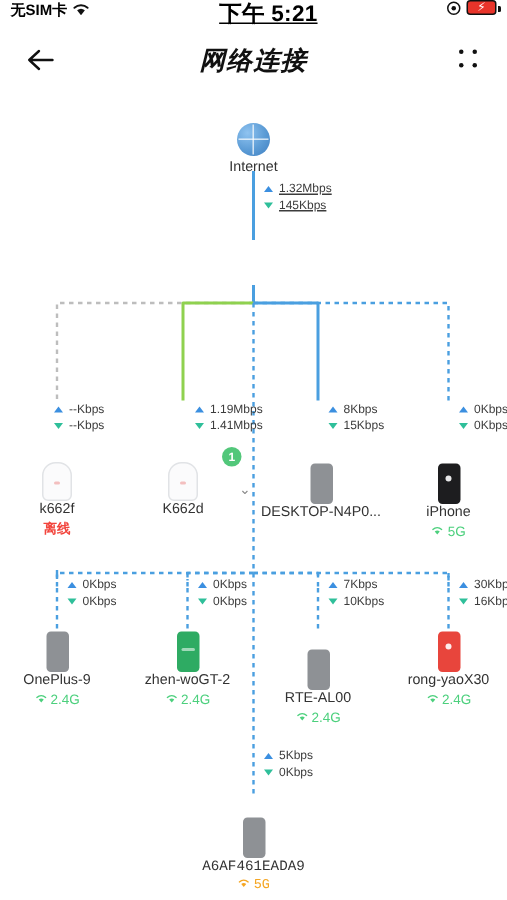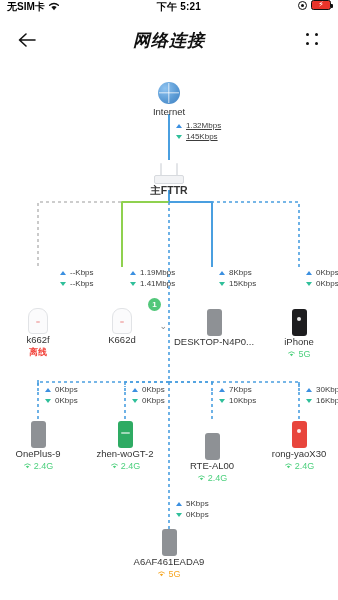--- a/index.html
+++ b/index.html
@@ -11,21 +11,21 @@
   }
 
   
   .statusbar{
     height:18px; width:100%;
     display:flex; align-items:flex-start; justify-content:space-between;
     padding:0 7px; font-size:10px; font-weight:bold; color:#000;
   }
   .sb-left{ display:flex; align-items:center; gap:3px; }
   .sb-right{ display:flex; align-items:center; gap:4px; }
-  .sb-time{ font-size:10px; font-weight:bold; letter-spacing:.2px; }
+  .sb-time{ font-size:15px; font-weight:bold; letter-spacing:.2px;text-decoration:underline; }
   .wifi-sb{ display:inline-block; }
   .circ-icon{ width:9px;height:9px;border-radius:50%;border:1.2px solid #111;position:relative;}
   .circ-icon::after{content:"";position:absolute;left:2px;top:2px;width:3px;height:3px;border-radius:50%;background:#111;}
   .battery{
     width:20px;height:10px;border:1.2px solid #111;border-radius:2.5px;
     position:relative;display:flex;align-items:center;justify-content:center;
     background:#e8342a;
   }
   .battery::after{content:"";position:absolute;right:-3.5px;top:2.5px;width:2px;height:4px;background:#111;border-radius:0 1px 1px 0;}
   .bolt{ color:#fff; font-size:8px; line-height:1; font-weight:bold;}
@@ -182,32 +182,22 @@
     <div class="row">
         <span class="tri-up"></span>
         <span>1.32Mbps</span>
       </div>
     <div class="row">
         <span class="tri-dn"></span>
         <span>145Kbps</span>
       </div>
   </div>
 
-  <div class="node" style="left:124px; top:98px;">
-    <div class="glyph" style="height:24px;">
-      <div class="router">
-          <div class="ant l"></div>
-          <div class="ant r"></div>
-          <div class="body"></div>
-        </div>
-    </div>
-    <div class="label" style="font-weight:bold;font-size:10.5px;">主FTTR</div>
-  </div>
-
-  <div class="speed" style="left:60px; top:205px;">
+
+  <div class="speed" style="left:36px; top:205px;">
     <div class="row">
         <span class="tri-up"></span>
         <span>--Kbps</span>
       </div>
     <div class="row">
         <span class="tri-dn"></span>
         <span>--Kbps</span>
       </div>
   </div>
   <div class="node" style="left:-7px; top:238px;">
@@ -383,21 +373,21 @@
   <div class="speed" style="left:176px; top:436px;">
     <div class="row">
         <span class="tri-up"></span>
         <span>5Kbps</span>
       </div>
     <div class="row">
         <span class="tri-dn"></span>
         <span>0Kbps</span>
       </div>
   </div>
-  <div class="node" style="left:124px; top:460px;">
+  <div class="node" style="left:124px; top:476px;font-family:Liberation Mono, monospace;">
     <div class="glyph">
         <div class="phone gray"></div>
       </div>
     <div class="label">A6AF461EADA9</div>
     <div class="sub band g5">
       <span><svg width="9" height="7" viewBox="0 0 12 10">
             <path d="M6 9 L3.6 6.1 a4 4 0 0 1 4.8 0 Z" fill="#f5a623"></path>
             <path d="M1.8 4.2 a6.4 6.4 0 0 1 8.4 0" stroke="#f5a623" stroke-width="1.3" fill="none" stroke-linecap="round"></path>
           </svg></span>
       <span>5G</span>

